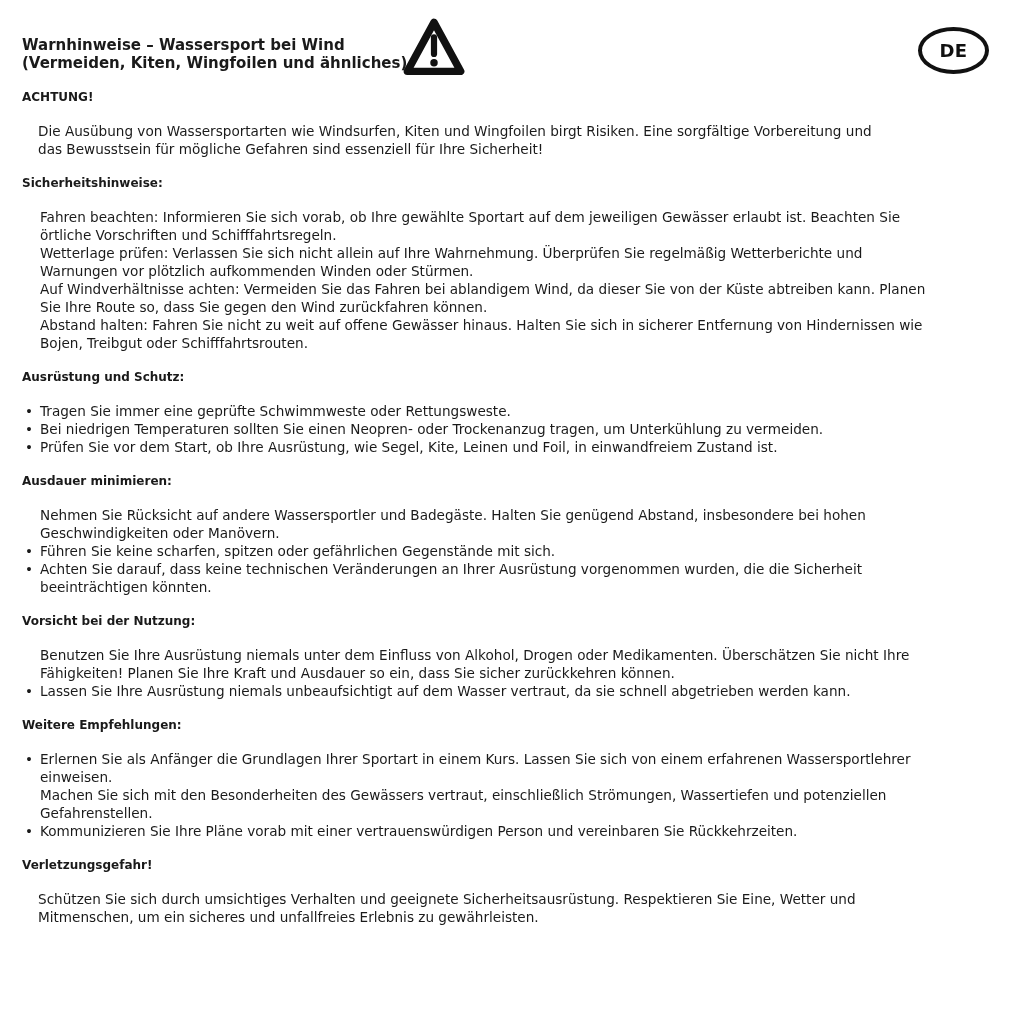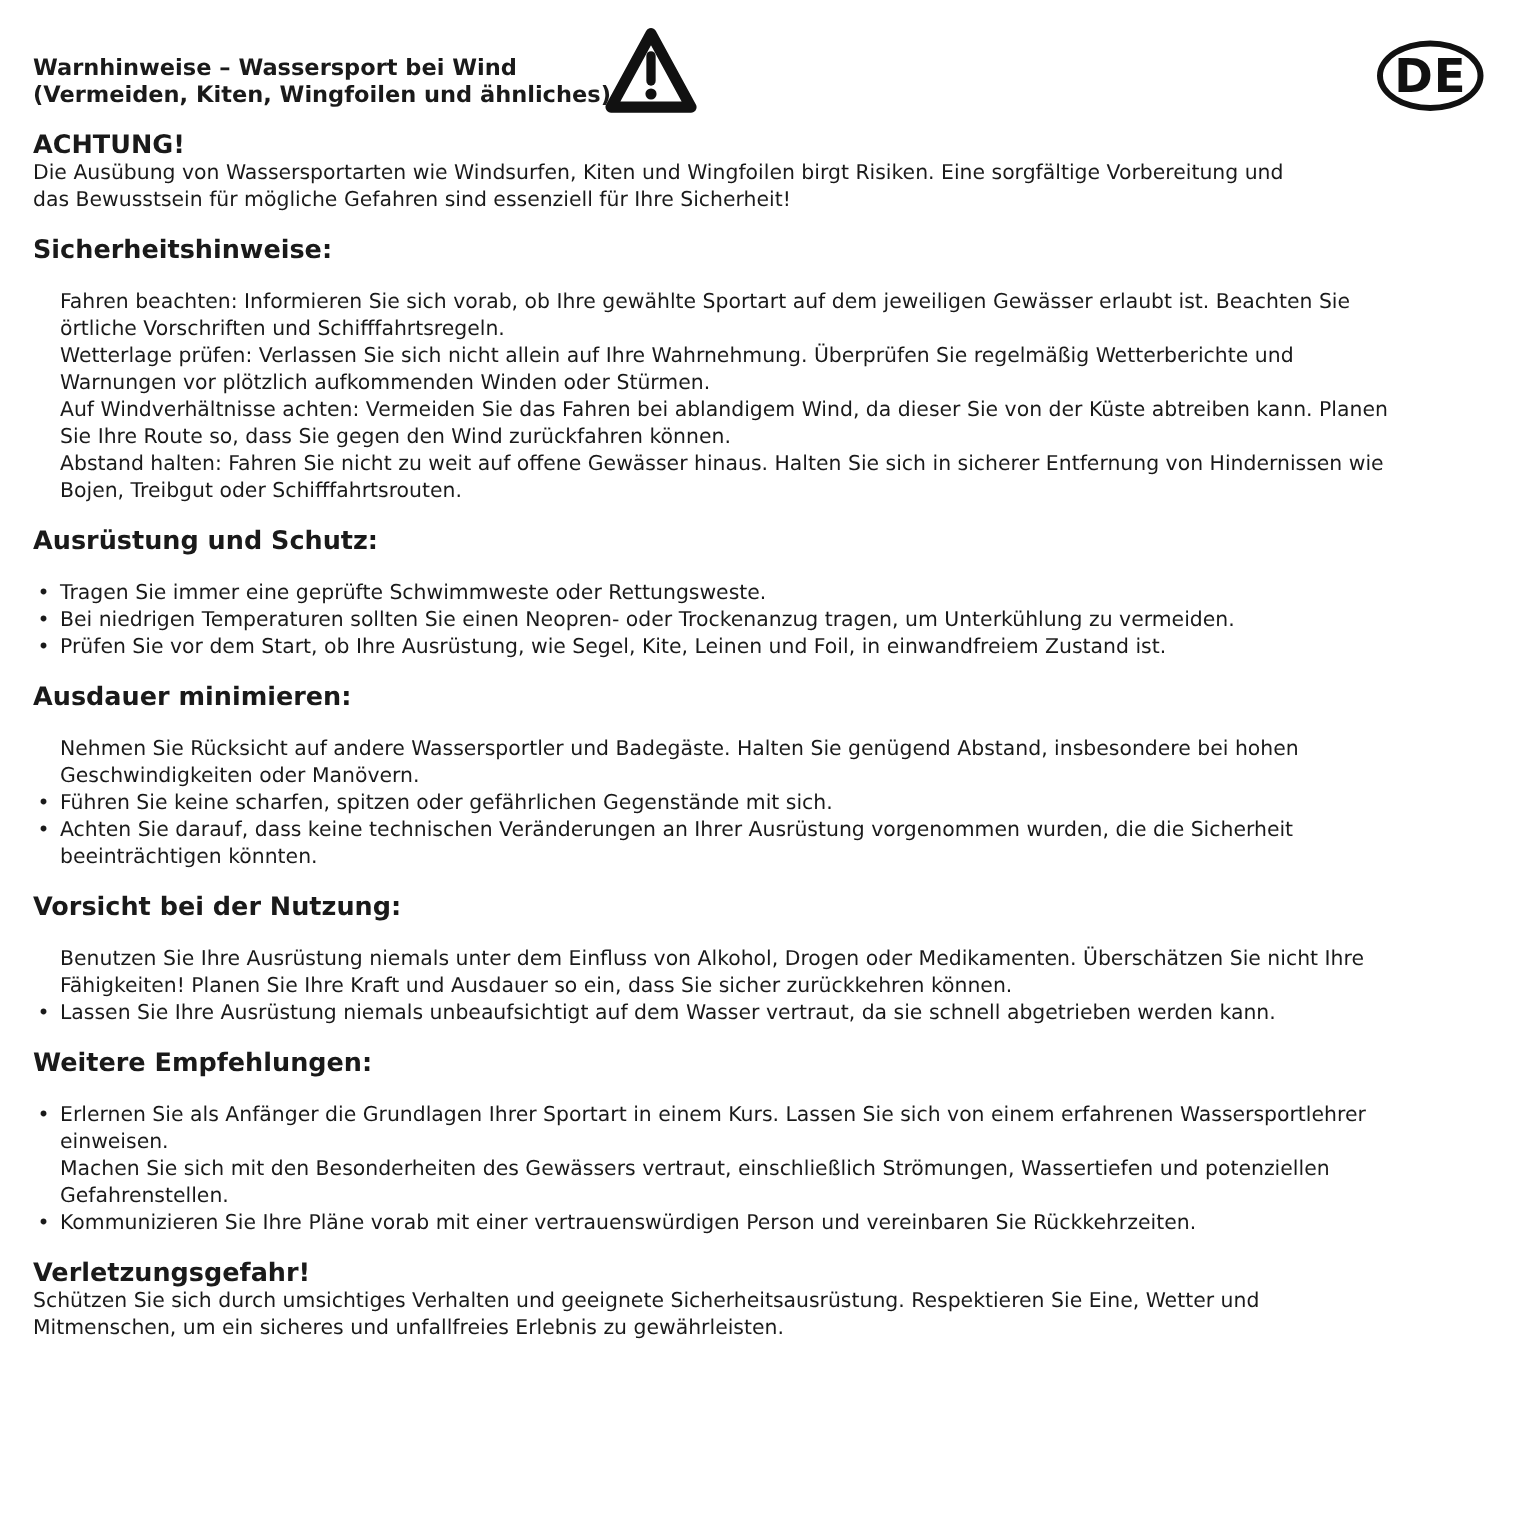--- a/index.html
+++ b/index.html
@@ -34,33 +34,33 @@
     left: 918px;
     top: 27px;
     width: 63px;
     height: 39px;
     border: 4px solid #111111;
     border-radius: 50%;
     display: flex;
     align-items: center;
     justify-content: center;
     font-weight: bold;
-    font-size: 31px;
+    font-size: 18px;
     letter-spacing: 0.5px;
     color: #111111;
   }
   h2.section-heading {
-    font-size: 17px;
+    font-size: 12px;
     font-weight: bold;
     line-height: 18px;
     margin: 16px 0;
   }
   h2.tight { margin-bottom: 0; }
   p.body-text {
-    margin: 0;
+    margin: 16px;
     white-space: pre-wrap;
   }
   ul.item-list {
     list-style: none;
     margin: 0;
     padding: 0;
   }
   ul.item-list li {
     position: relative;
     padding-left: 18px;

